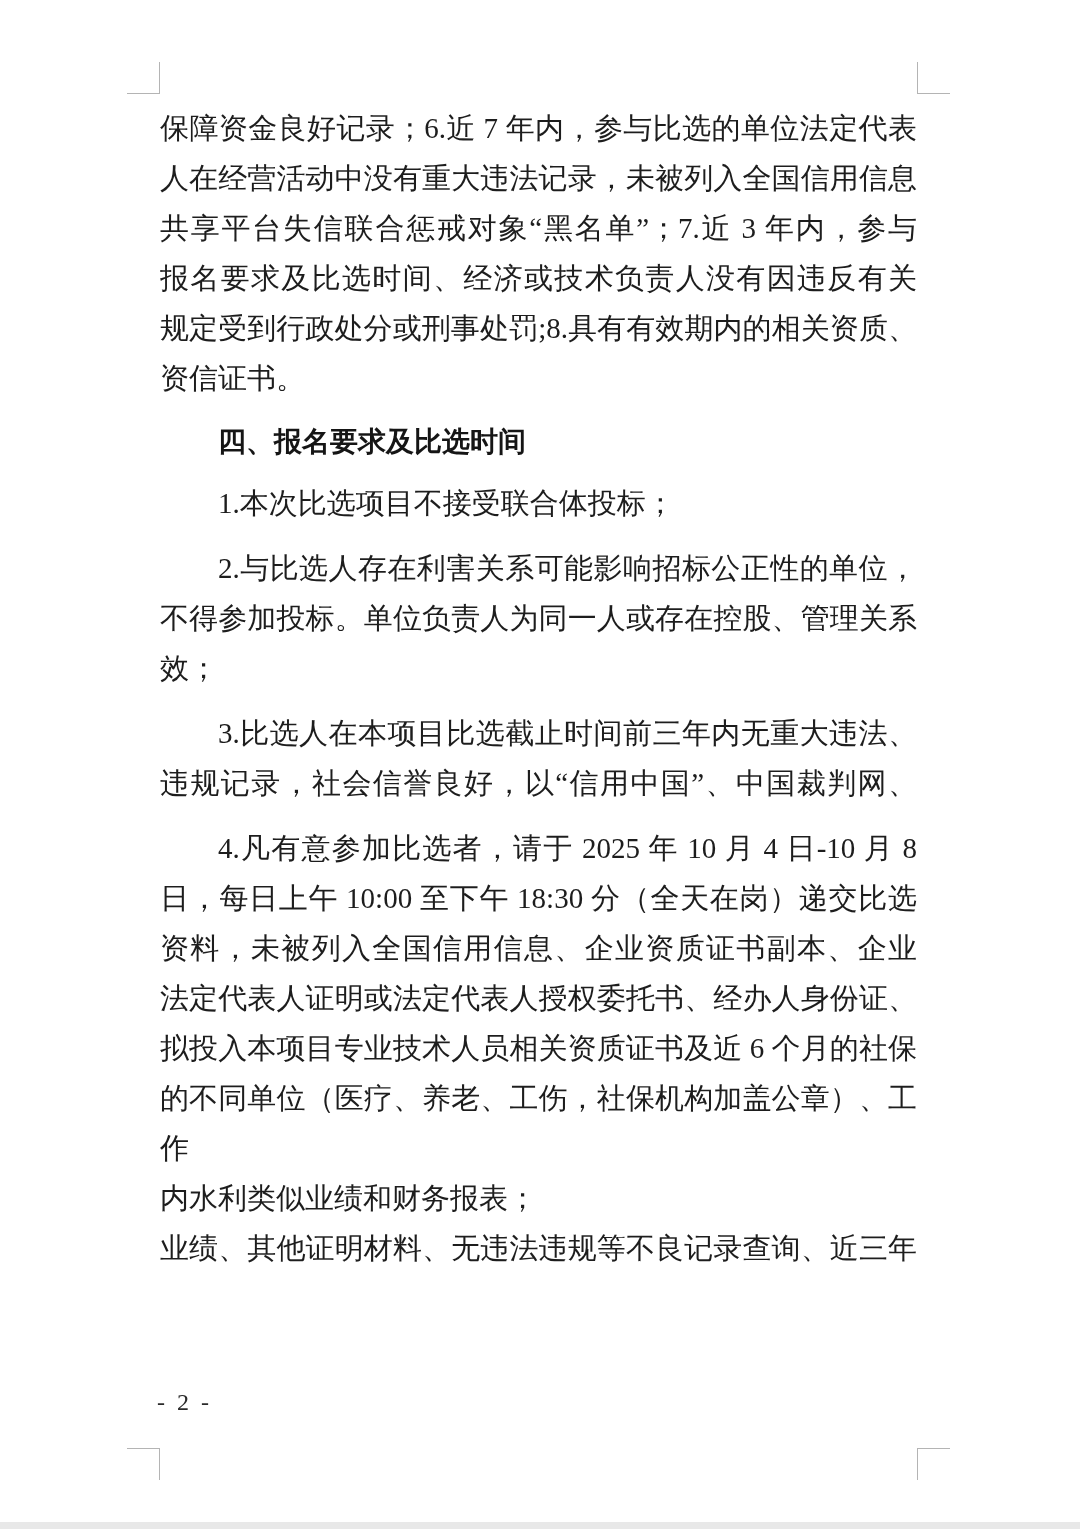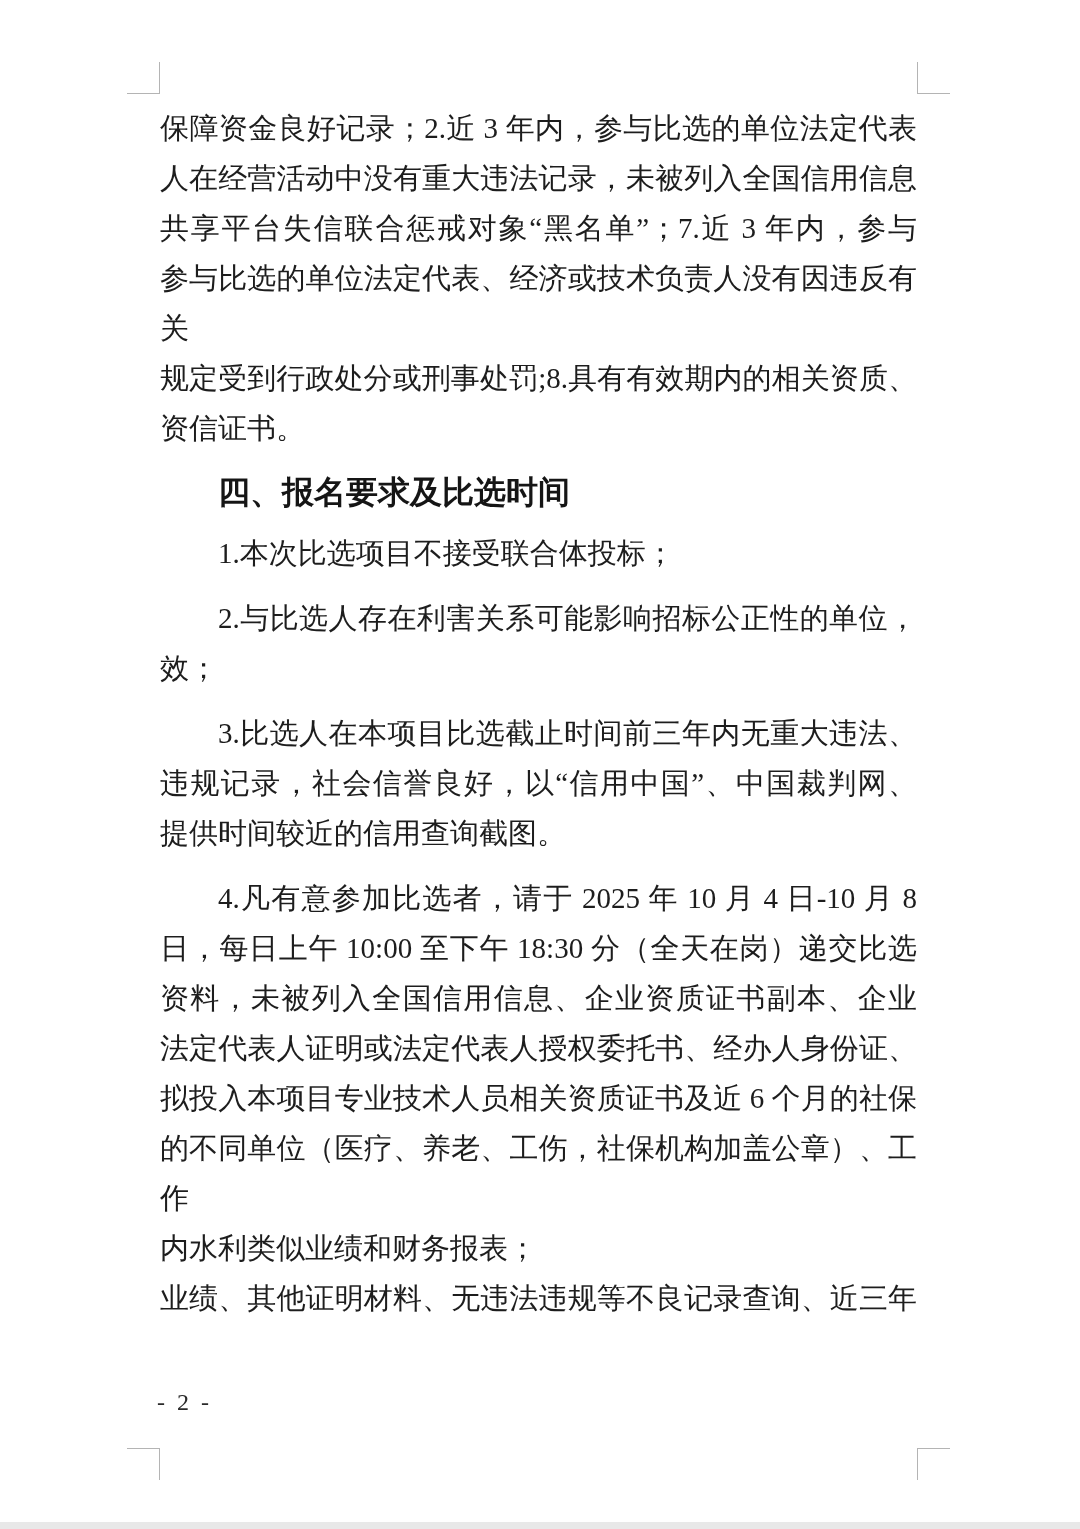--- a/index.html
+++ b/index.html
@@ -31,21 +31,21 @@
     text-justify: inter-character;
   }
   .line.last {
     text-align: right;
     text-align-last: left;
   }
   .indent { text-indent: 58px; }
   .heading {
     font-family: "Liberation Sans", "DejaVu Sans", sans-serif;
     font-weight: 700;
-    font-size: 32px;
+    font-size: 28px;
     color: #151515;
     text-indent: 58px;
     text-align: right;
     text-align-last: left;
   }
   .para + .heading { margin-top: 14px; }
   .heading + .para { margin-top: 11px; }
   .margin-mark {
     position: absolute;
     width: 32px;
@@ -77,43 +77,43 @@
 <body>
 
 <div class="margin-mark mark-tl"></div>
 <div class="margin-mark mark-tr"></div>
 <div class="margin-mark mark-bl"></div>
 <div class="margin-mark mark-br"></div>
 
 <div class="content">
 
   <div class="para">
-    <div class="line">保障资金良好记录；2.近 3 年内，参与比选的单位法定代表</div>
+    <div class="line">保障资金良好记录；6.近 7 年内，参与比选的单位法定代表</div>
     <div class="line">人在经营活动中没有重大违法记录，未被列入全国信用信息</div>
     <div class="line">共享平台失信联合惩戒对象“黑名单”；7.近 3 年内，参与</div>
-    <div class="line">参与比选的单位法定代表、经济或技术负责人没有因违反有关</div>
+    <div class="line">报名要求及比选时间、经济或技术负责人没有因违反有关</div>
     <div class="line">规定受到行政处分或刑事处罚;8.具有有效期内的相关资质、</div>
     <div class="line last">资信证书。</div>
   </div>
 
   <div class="para heading">四、报名要求及比选时间</div>
 
   <div class="para">
     <div class="line last indent">1.本次比选项目不接受联合体投标；</div>
   </div>
 
   <div class="para">
     <div class="line indent">2.与比选人存在利害关系可能影响招标公正性的单位，</div>
+    <div class="line">不得参加投标。单位负责人为同一人或存在控股、管理关系</div>
     <div class="line last">效；</div>
   </div>
 
   <div class="para">
     <div class="line indent">3.比选人在本项目比选截止时间前三年内无重大违法、</div>
     <div class="line">违规记录，社会信誉良好，以“信用中国”、中国裁判网、</div>
-    <div class="line last">提供时间较近的信用查询截图。</div>
   </div>
 
   <div class="para">
     <div class="line indent">4.凡有意参加比选者，请于 2025 年 10 月 4 日-10 月 8</div>
     <div class="line">日，每日上午 10:00 至下午 18:30 分（全天在岗）递交比选</div>
     <div class="line">资料，未被列入全国信用信息、企业资质证书副本、企业</div>
     <div class="line">法定代表人证明或法定代表人授权委托书、经办人身份证、</div>
     <div class="line">拟投入本项目专业技术人员相关资质证书及近 6 个月的社保</div>
     <div class="line">的不同单位（医疗、养老、工伤，社保机构加盖公章）、工作</div>
     <div class="line last">内水利类似业绩和财务报表；</div>

